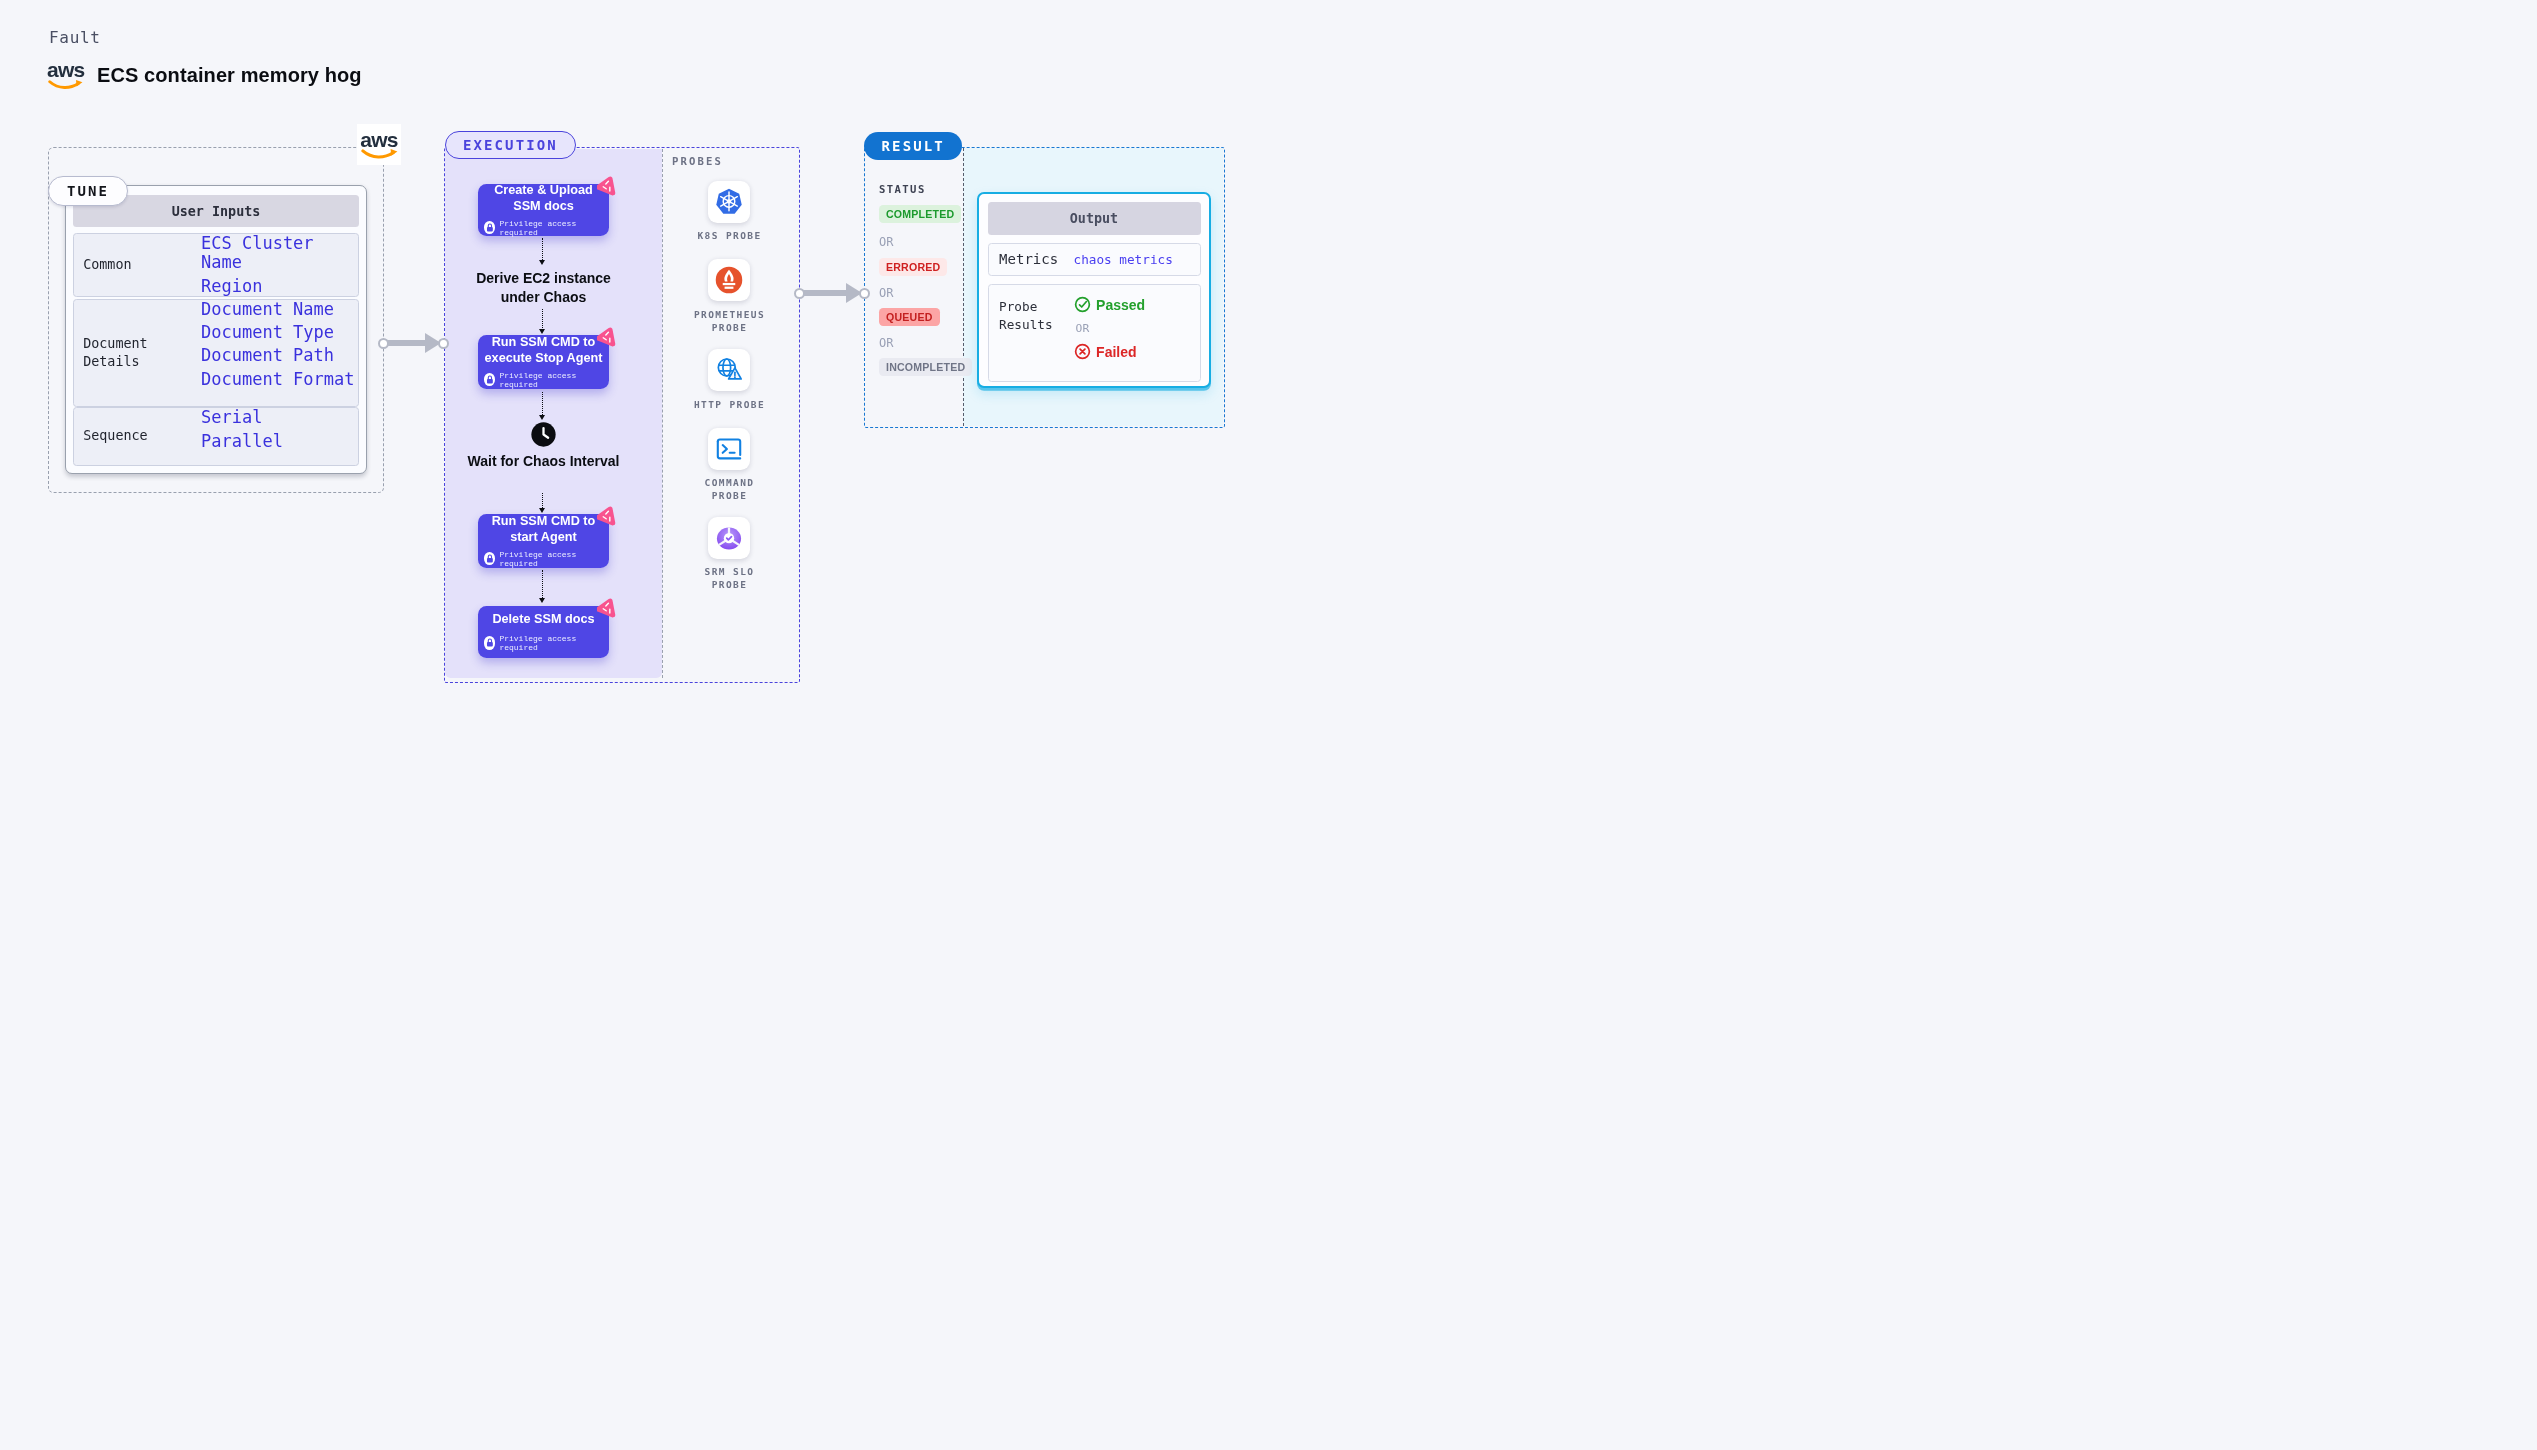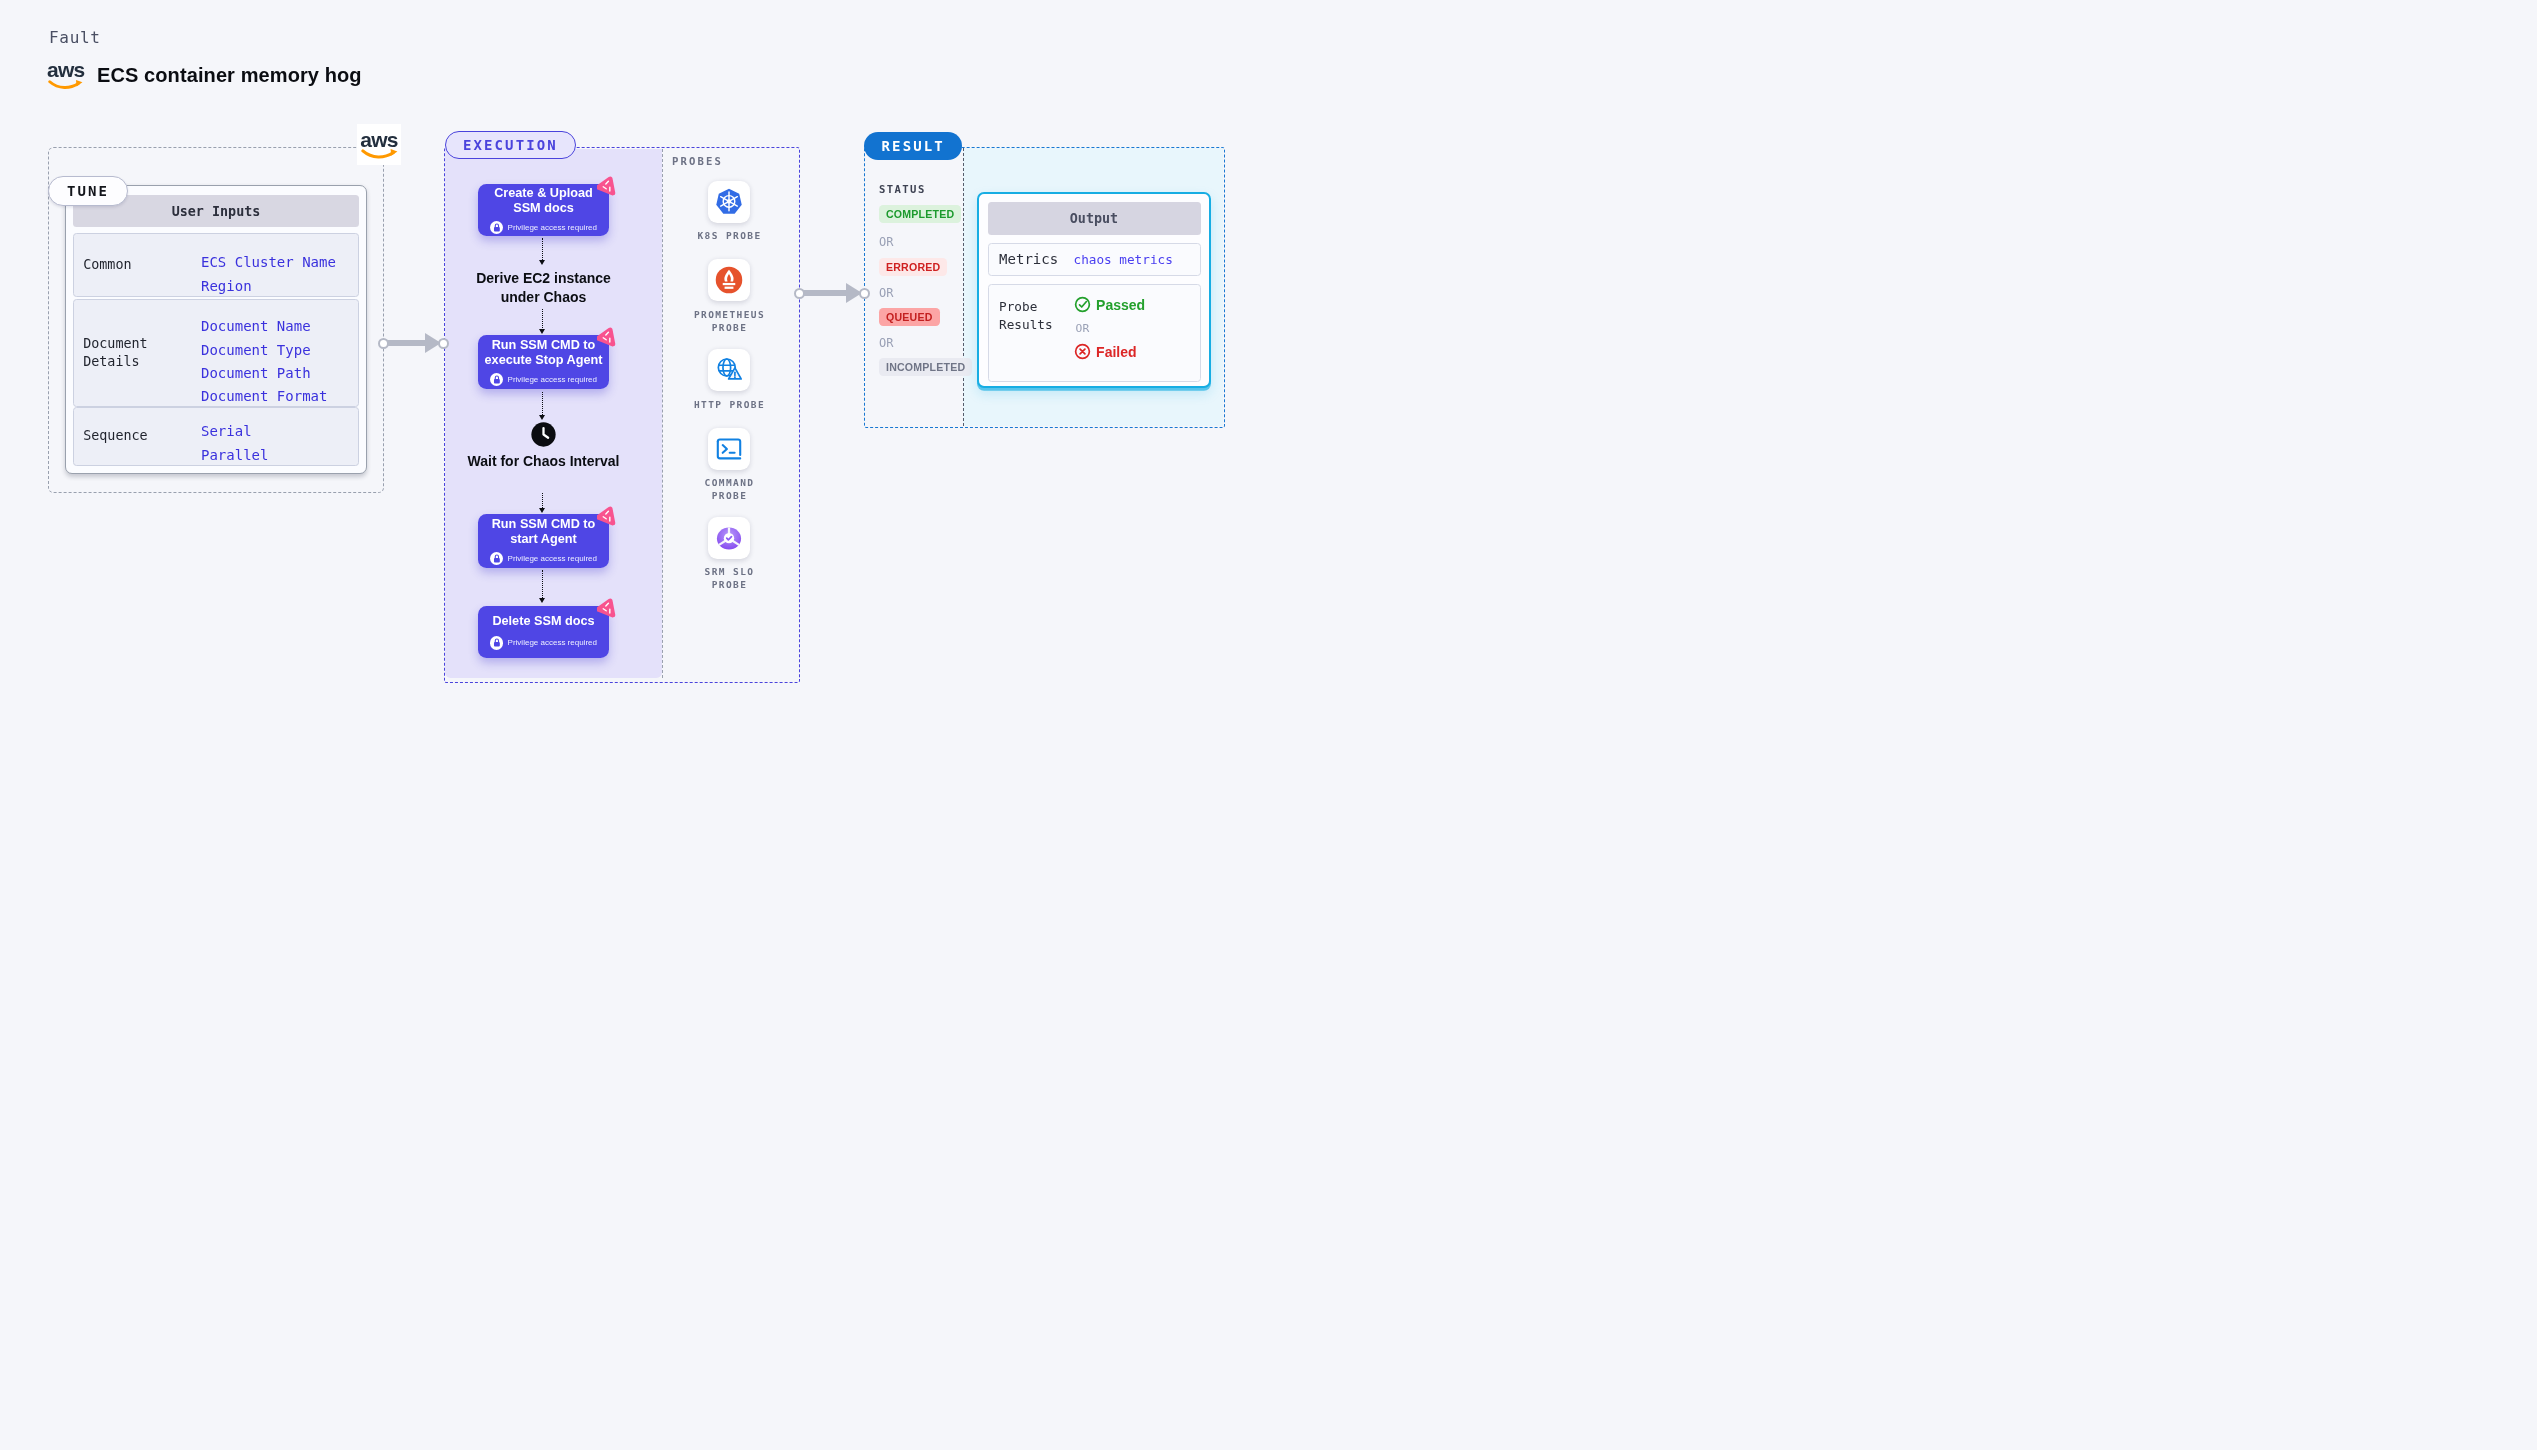--- a/index.html
+++ b/index.html
@@ -52,22 +52,22 @@
   
   .ui-card{ position:absolute; left:65px; top:185px; width:302px; height:289px; background:#fbfcff;
     border:1.8px solid #9aa1ad; border-radius:7px; box-shadow:0 2.1px 4.2px rgba(40,45,70,.22);}
   .ui-head{ position:absolute; left:73px; top:195px; width:286px; height:32px; background:#d8d7e2;
     border-radius:3.5px; display:flex; align-items:center; justify-content:center;
     font-family:"DejaVu Sans Mono",monospace; font-weight:bold; font-size:13.4px; color:#2c2f3c;}
   .ui-row{ position:absolute; left:73px; width:286px; background:#edeff7; border:1.1px solid #ccd1e1;
     border-radius:3.5px; display:flex;}
   .ui-row .lbl{ width:111px; padding-left:9.2px; display:flex; flex-direction:column; justify-content:center;
     font-family:"DejaVu Sans Mono",monospace; font-size:13.4px; color:#1f222c; line-height:18.3px;}
-  .ui-row .vals{ flex:1; display:flex; flex-direction:column; justify-content:flex-end; gap:5px;
-    font-family:"DejaVu Sans Mono",monospace; font-size:14px; color:#3a31dd; line-height:19px; padding-left:16px;}
+  .ui-row .vals{ flex:1; display:flex; flex-direction:column; justify-content:flex-start; gap:5px;
+    font-family:"DejaVu Sans Mono",monospace; font-size:17px; color:#3a31dd; line-height:19px; padding-left:16px;}
 
   
   .garrow{ position:absolute; height:22.6px; display:flex; align-items:center;}
   .garrow .dot{ width:11.3px; height:11.3px; border:2.1px solid #b5b9c6; border-radius:50%; background:#fff; z-index:2;}
   .garrow .shaft{ flex:1; height:6.4px; background:#b5b9c6; margin:0 -2.1px;}
   .garrow .head{ width:0; height:0; border-top:10px solid transparent; border-bottom:10px solid transparent;
     border-left:16px solid #b5b9c6; margin-right:-3.5px; z-index:1;}
 
   
   .darrow{ position:absolute; left:542px; width:0; border-left:1.8px dotted #0c0e13;}
@@ -75,21 +75,21 @@
     border:3.2px solid transparent; border-top:5.6px solid #0c0e13;}
 
   
   .task{ position:absolute; left:478px; width:131px; background:#4f46e5; border-radius:8.5px; color:#fff;
     display:flex; flex-direction:column; align-items:center; justify-content:center; gap:4.2px;
     box-shadow:0 5px 10px rgba(70,60,210,.30); padding:4.2px 5.6px;}
   .task .t{ font-weight:bold; font-size:12.7px; line-height:15.5px; text-align:center;}
   .task .priv{ display:flex; align-items:center; gap:4.2px;}
   .task .lockc{ width:13.4px; height:13.4px; background:#fff; border-radius:50%;
     display:flex; align-items:center; justify-content:center;}
-  .task .privtext{ font-size:8px; color:#eceeff;}
+  .task .privtext{ font-size:8px; color:#eceeff;font-family:Liberation Mono, monospace;}
   .task .pin{ position:absolute; top:-9.2px; right:-9.2px;}
   .steplabel{ position:absolute; left:466px; width:155px; text-align:center; font-weight:bold;
     font-size:14px; line-height:19px; color:#0b0d12;}
   .clock{ position:absolute; left:531px; top:422px;}
 
   
   .probes-heading{ position:absolute; left:672px; top:155px; font-family:"DejaVu Sans Mono",monospace;
     font-weight:bold; font-size:10.6px; letter-spacing:2.1px; color:#6d7285;}
   .pcard{ position:absolute; left:708px; width:42px; height:42px; background:#ffffff; border-radius:9.2px;
     box-shadow:0 1.4px 5.6px rgba(25,30,60,.15); display:flex; align-items:center; justify-content:center;}

